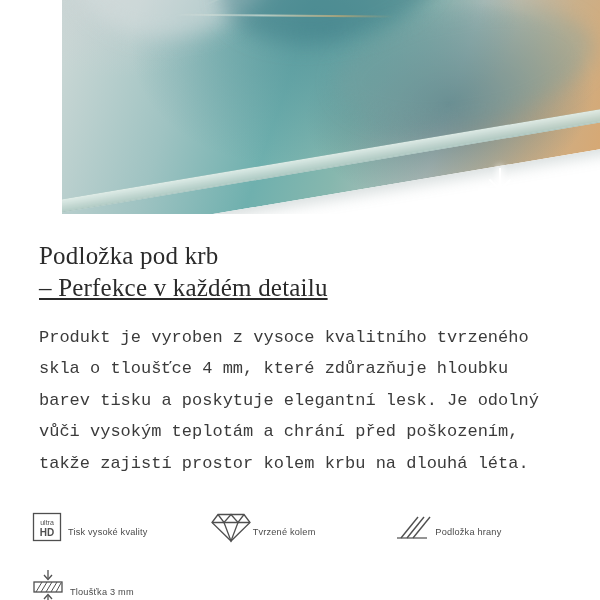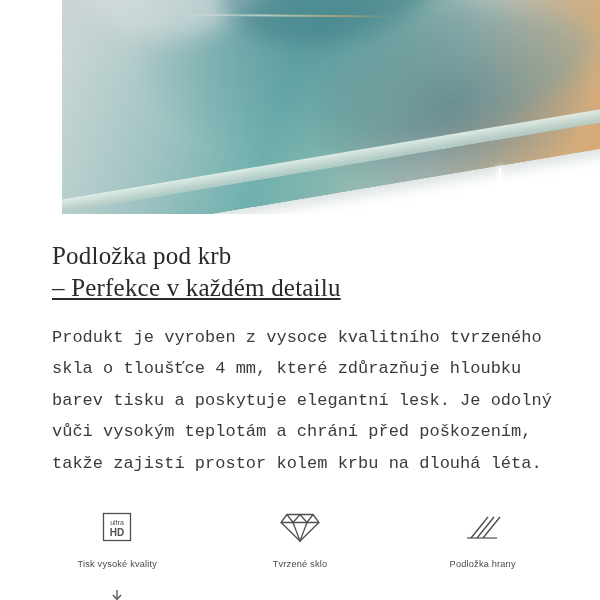--- a/index.html
+++ b/index.html
@@ -125,21 +125,21 @@
   .sparkle-d2 {
     position: absolute;
     left: 50%; top: 50%;
     width: 30px; height: 2px;
     background: rgba(255,255,255,0.85);
     transform: translate(-50%,-50%) rotate(-45deg);
   }
 
   
   .content {
-    padding: 18px 36px 0 52px;
+    padding: 18px 36px 0 39px;
   }
   h1.headline {
     margin: 0;
     font-family: "Liberation Serif", serif;
     font-weight: 400;
     font-size: 25px;
     line-height: 1.28;
     color: #2a2a2a;
     letter-spacing: .2px;
   }
@@ -156,21 +156,21 @@
   
   .features {
     margin-top: 26px;
     padding: 0 26px;
     display: grid;
     grid-template-columns: repeat(3, 1fr);
     row-gap: 16px;
   }
   .feature {
     display: flex;
-    flex-direction: column;
+    flex-direction: row;
     align-items: center;
     justify-content: flex-start;
   }
   .feature .ico {
     height: 44px;
     display: flex;
     align-items: center;
     justify-content: center;
   }
   .feature .cap {
@@ -234,21 +234,21 @@
 
     <div class="feature">
       <div class="ico">
         <svg width="44" height="38" viewBox="0 0 44 38" fill="none" stroke="#4f4f4f" stroke-width="1.3">
           <path d="M9 6.5h26l6 8-19 18.5L3 14.5z"></path>
           <path d="M3 14.5h38"></path>
           <path d="m9 6.5 6 8 7-8 7 8 6-8"></path>
           <path d="M15 14.5 22 33l7-18.5"></path>
         </svg>
       </div>
-      <div class="cap">Tvrzené sklo</div>
+      <div class="cap">Tvrzené kolem</div>
     </div>
 
     <div class="feature">
       <div class="ico">
         <svg width="44" height="38" viewBox="0 0 44 38" fill="none" stroke="#4f4f4f" stroke-width="1.4">
           <path d="M10 30 27 9"></path>
           <path d="M16 30 33 9"></path>
           <path d="M22 30 39 9"></path>
           <path d="M6 30h30" stroke-width="1.2"></path>
         </svg>

